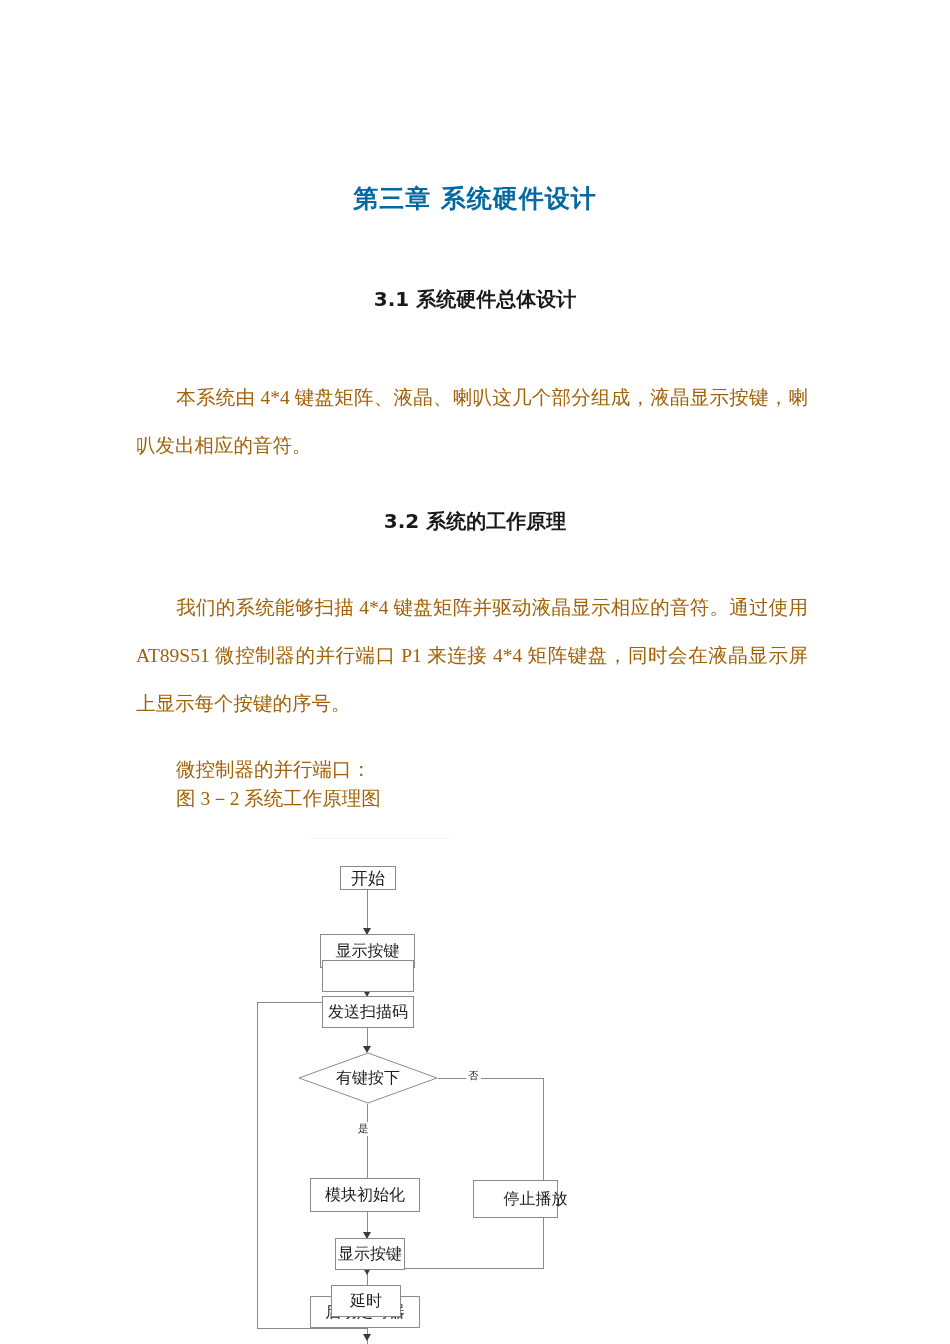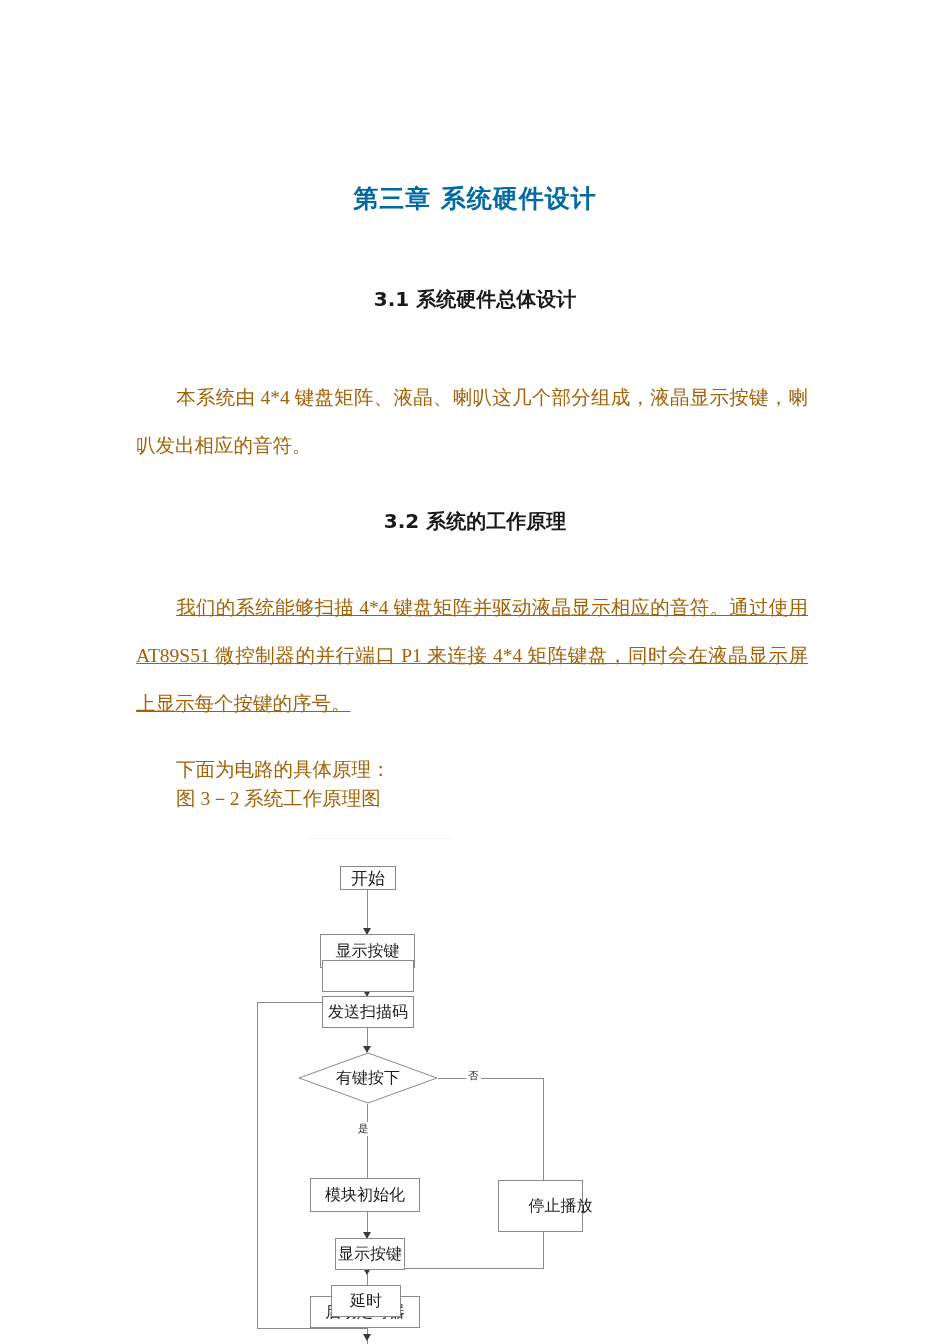--- a/index.html
+++ b/index.html
@@ -47,21 +47,21 @@
     left: 136px;
     width: 672px;
     font-size: 19.5px;
     line-height: 48px;
     color: #a16207;
     text-align: justify;
     text-justify: inter-ideograph;
   }
   .para .indent { display: inline-block; width: 40px; }
   #p1 { top: 374px; }
-  #p2 { top: 584px; text-decoration: underline; }
+  #p2 { top: 584px; }
   #p3 { top: 746px; }
   #p4 { top: 775px; }
   .fig-wrap {
     position: absolute;
     left: 0;
     top: 830px;
     width: 950px;
     height: 514px;
   }
   .faint-rule {
@@ -134,21 +134,21 @@
   <div class="chapter-title">第三章  系统硬件设计</div>
 
   <div class="section-head" id="sec31">3.1 系统硬件总体设计</div>
 
   <div class="para" id="p1"><span class="indent"></span><span>本系统由 4*4 键盘矩阵、液晶、喇叭这几个部分组成，液晶显示按键，喇叭发出相应的音符。</span></div>
 
   <div class="section-head" id="sec32">3.2  系统的工作原理</div>
 
   <div class="para" id="p2"><span class="indent"></span><span>我们的系统能够扫描 4*4 键盘矩阵并驱动液晶显示相应的音符。通过使用 AT89S51 微控制器的并行端口 P1 来连接 4*4 矩阵键盘，同时会在液晶显示屏上显示每个按键的序号。</span></div>
 
-  <div class="para" id="p3"><span class="indent"></span><span>下面为电路的具体原理：</span></div>
+  <div class="para" id="p3"><span class="indent"></span><span>微控制器的并行端口：</span></div>
 
   <div class="para" id="p4"><span class="indent"></span><span>图 3－2  系统工作原理图</span></div>
 
   <div class="fig-wrap">
 
     <div class="faint-rule"></div>
 
     <div class="node small" style="left:340px; top:36px; width:56px; height:24px;">开始</div>
     <div class="line v" style="left:367px; top:60px; height:44px;"></div>
     <div class="arrow" style="left:363px; top:98px;"></div>
@@ -173,21 +173,21 @@
     <div class="edge-label" style="left:356px; top:292px;">是</div>
 
     <div class="line h" style="left:438px; top:248px; width:105px;"></div>
     <div class="edge-label" style="left:466px; top:239px;">否</div>
     <div class="line v" style="left:543px; top:248px; height:190px;"></div>
 
     <div class="node" style="left:310px; top:348px; width:110px; height:34px;">模块初始化</div>
     <div class="line v" style="left:367px; top:382px; height:26px;"></div>
     <div class="arrow" style="left:363px; top:402px;"></div>
 
-    <div class="node" style="left:498px; top:350px; width:85px; height:52px;padding-left:40px;">停止播放</div>
+    <div class="node" style="left:473px; top:350px; width:85px; height:38px;padding-left:40px;">停止播放</div>
 
     <div class="node" style="left:335px; top:408px; width:70px; height:32px;">显示按键</div>
     <div class="line v" style="left:367px; top:440px; height:26px;"></div>
     <div class="arrow" style="left:363px; top:460px;"></div>
 
     <div class="node" style="left:310px; top:466px; width:110px; height:32px;">启动定时器</div>
 
     <div class="line v" style="left:367px; top:498px; height:40px;"></div>
     <div class="line h" style="left:367px; top:438px; width:177px;"></div>
 

